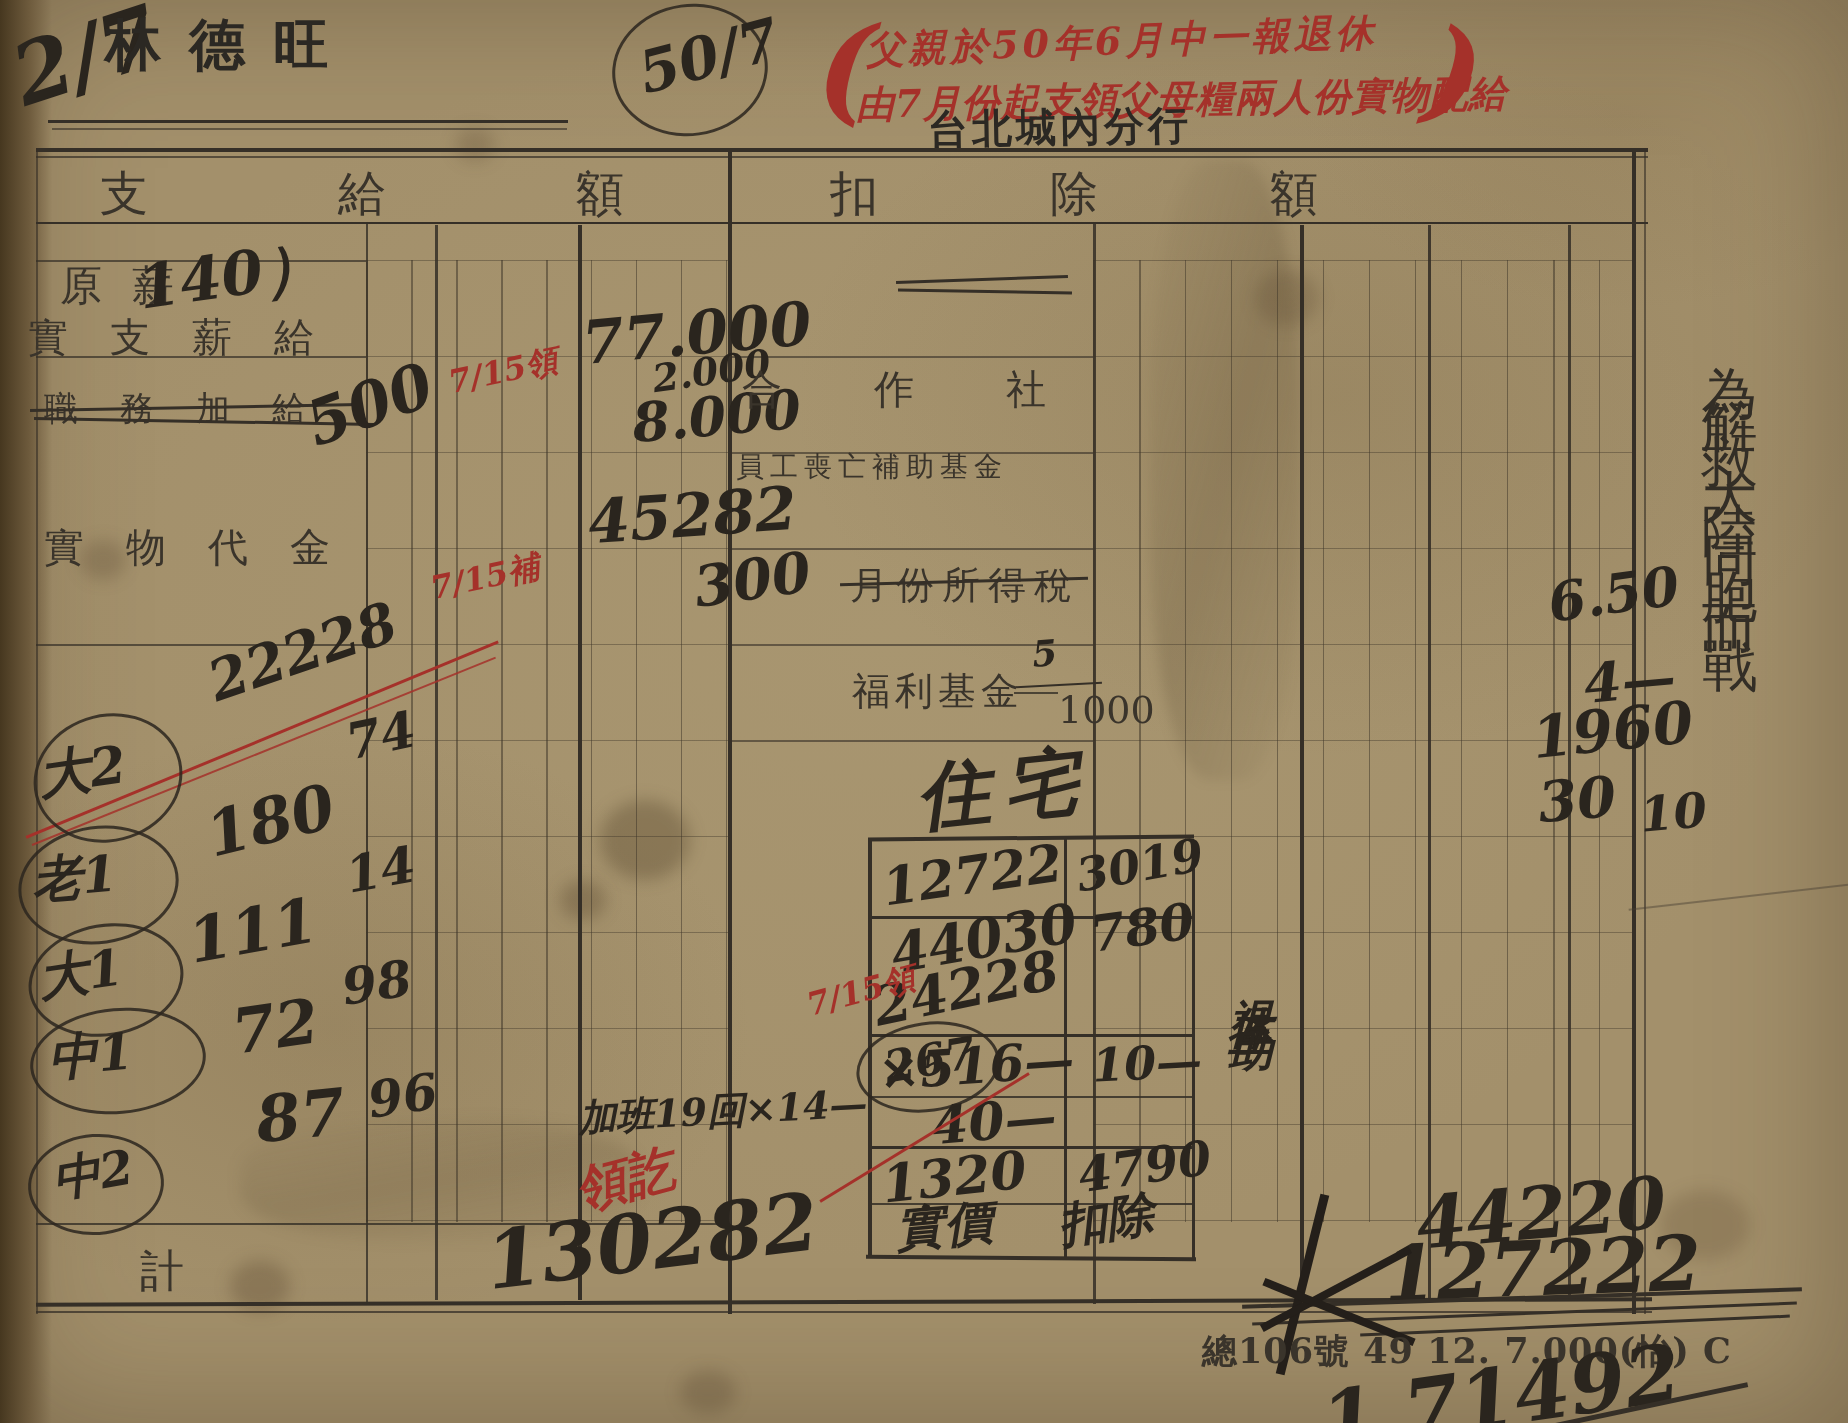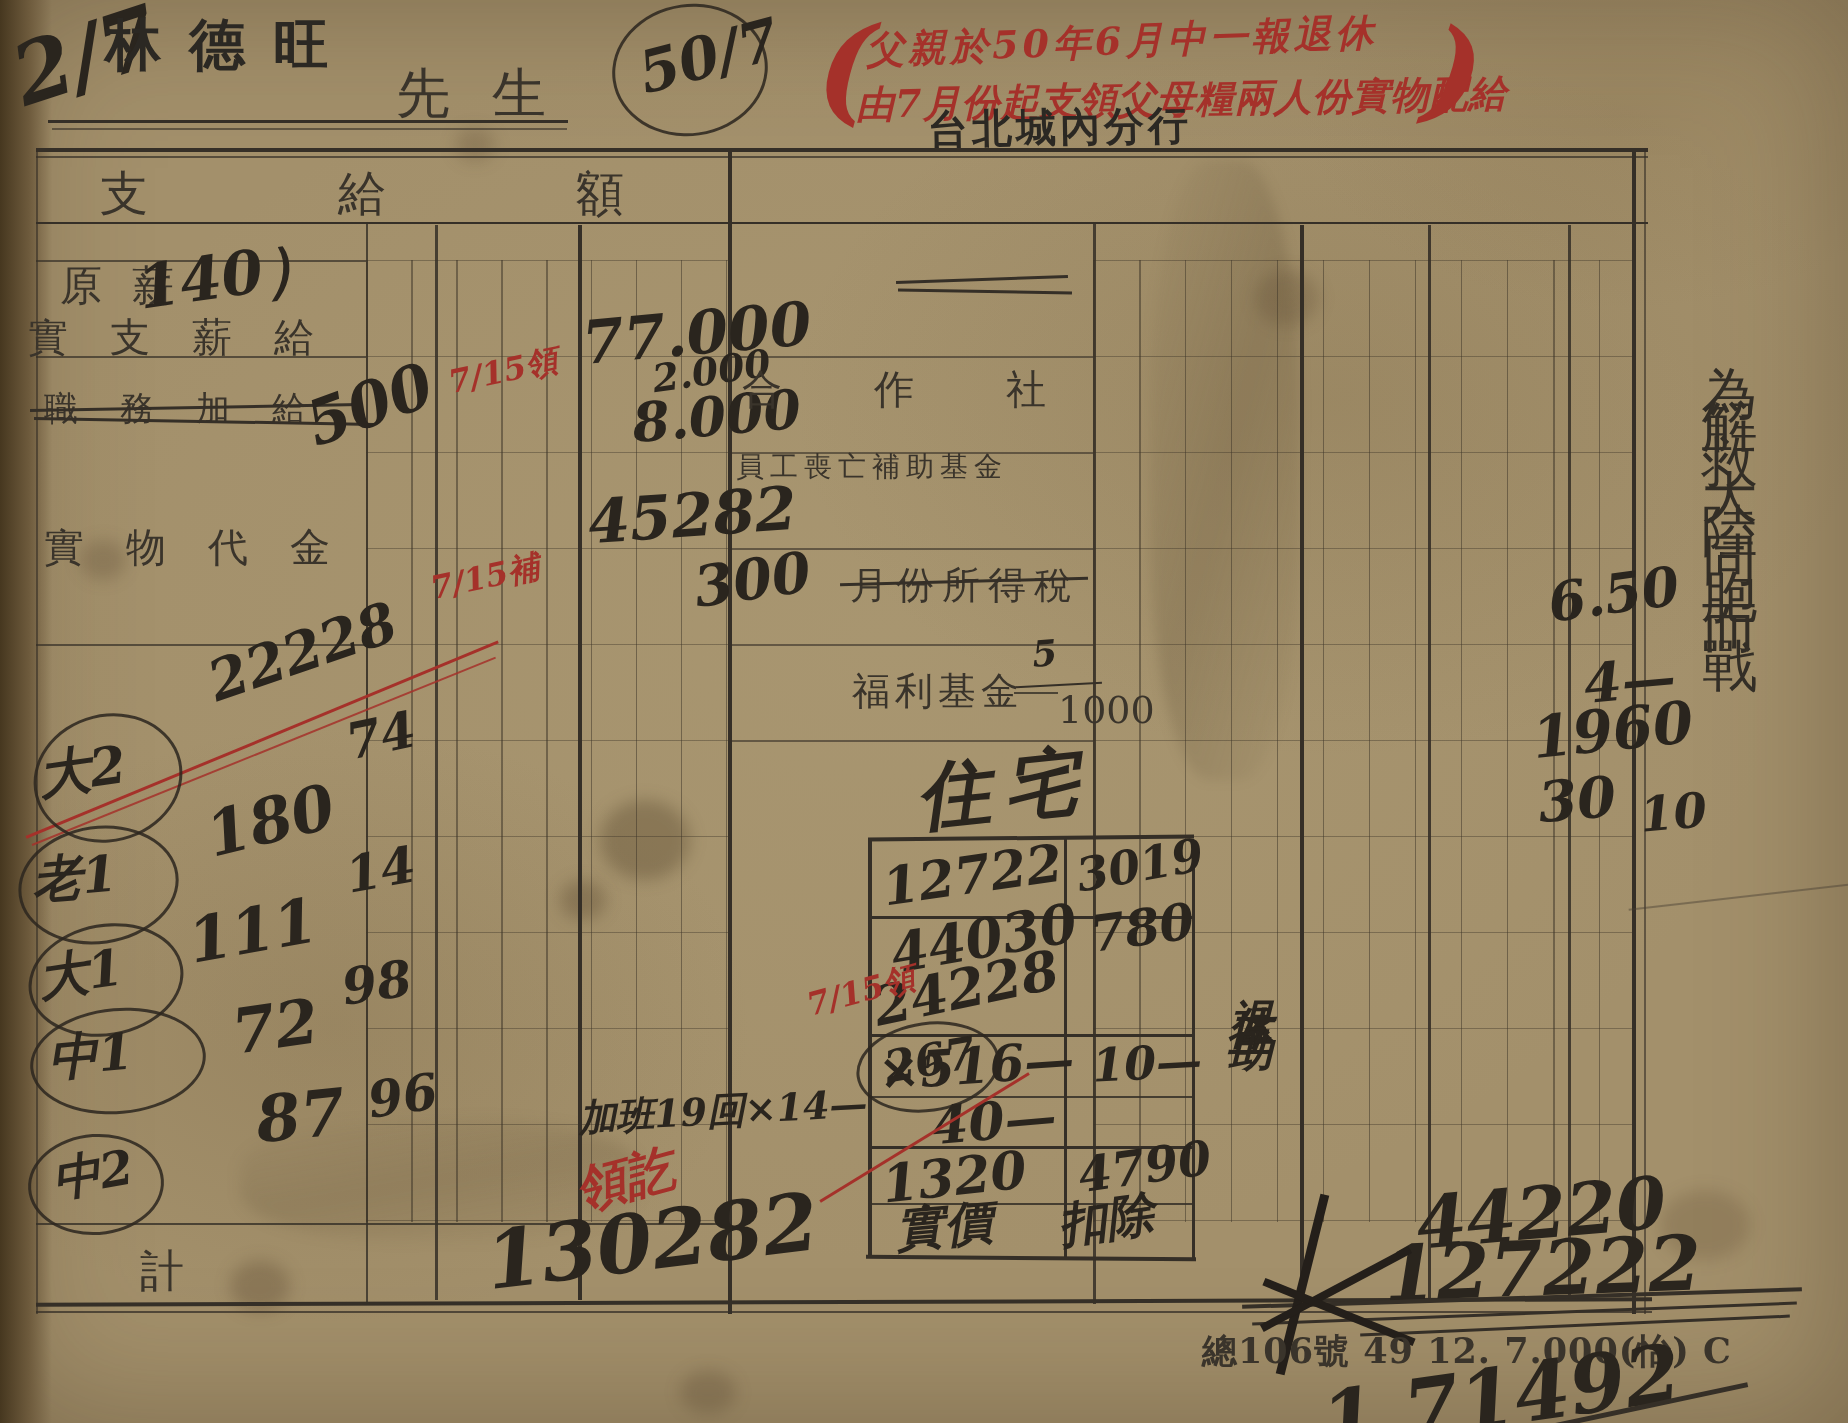--- a/index.html
+++ b/index.html
@@ -42,21 +42,20 @@
   <div class="el stain" style="left:80px;top:540px;width:46px;height:40px;background:rgba(70,52,30,.22);"></div>
   <div class="el stain" style="left:1255px;top:270px;width:64px;height:56px;background:rgba(70,52,30,.20);"></div>
   <div class="el stain" style="left:680px;top:1370px;width:56px;height:44px;background:rgba(70,52,30,.22);"></div>
   <div class="el stain" style="left:1660px;top:1190px;width:90px;height:70px;background:rgba(70,52,30,.18);"></div>
   <div class="el stain" style="left:455px;top:128px;width:40px;height:34px;background:rgba(70,52,30,.20);"></div>
   <div class="el stain" style="left:1150px;top:160px;width:150px;height:620px;border-radius:40%;background:linear-gradient(105deg,transparent,rgba(88,72,46,.22),transparent);filter:blur(6px);"></div>
   <div class="el stain" style="left:240px;top:1120px;width:400px;height:120px;border-radius:40%;background:linear-gradient(170deg,transparent,rgba(88,72,46,.18),transparent);filter:blur(7px);"></div>
 
   <div class="el hw" style="left:12px;top:6px;font-size:84px;transform:rotate(-18deg);">2/7</div>
   <div class="el stamp" style="left:105px;top:8px;font-size:56px;letter-spacing:28px;">林德旺</div>
-  <div class="el print" style="left:396px;top:58px;font-size:54px;letter-spacing:42px;">先生</div>
   <div class="el line" style="left:48px;top:120px;width:520px;height:2.5px;"></div>
   <div class="el line" style="left:52px;top:128px;width:515px;height:1.5px;opacity:.6;"></div>
 
   <div class="el circle" style="left:612px;top:4px;width:150px;height:126px;transform:rotate(-8deg);"></div>
   <div class="el hw" style="left:638px;top:22px;font-size:58px;transform:rotate(-15deg);">50/7</div>
 
   <div class="el hw red" style="left:818px;top:-2px;font-size:118px;transform:rotate(4deg);">(</div>
   <div class="el hw red" style="left:866px;top:16px;font-size:38px;letter-spacing:4px;transform:rotate(-2deg);">父親於50年6月中一報退休</div>
   <div class="el hw red" style="left:856px;top:74px;font-size:38px;letter-spacing:1px;transform:rotate(-1deg);">由7月份起支領父母糧兩人份實物配給</div>
   <div class="el hw red" style="left:1428px;top:4px;font-size:114px;transform:rotate(8deg);">)</div>
@@ -86,20 +85,21 @@
   <div class="el line" style="left:36px;top:356px;width:330px;height:1.5px;opacity:.7;"></div>
   <div class="el line" style="left:36px;top:644px;width:330px;height:1.5px;opacity:.7;"></div>
   <div class="el line" style="left:36px;top:1223px;width:694px;height:2px;opacity:.8;"></div>
   <div class="el line" style="left:730px;top:356px;width:363px;height:1.5px;opacity:.6;"></div>
   <div class="el line" style="left:730px;top:452px;width:363px;height:1.5px;opacity:.6;"></div>
   <div class="el line" style="left:730px;top:548px;width:363px;height:1.5px;opacity:.6;"></div>
   <div class="el line" style="left:730px;top:644px;width:363px;height:1.5px;opacity:.6;"></div>
   <div class="el line" style="left:730px;top:740px;width:363px;height:1.5px;opacity:.6;"></div>
 
   <div class="el print" style="left:100px;top:162px;font-size:48px;letter-spacing:190px;">支給額</div>
+  <div class="el print" style="left:830px;top:162px;font-size:48px;letter-spacing:172px;">扣除額</div>
 
   <div class="el print" style="left:60px;top:258px;font-size:42px;letter-spacing:30px;">原薪</div>
   <div class="el hw" style="left:138px;top:236px;font-size:60px;transform:rotate(-8deg);">140）</div>
   <div class="el print" style="left:28px;top:310px;font-size:40px;letter-spacing:42px;">實支薪給</div>
   <div class="el print" style="left:44px;top:386px;font-size:34px;letter-spacing:42px;">職務加給</div>
   <div class="el line" style="left:30px;top:406px;width:330px;height:3px;transform:rotate(-1deg);"></div>
   <div class="el line" style="left:34px;top:420px;width:340px;height:3px;transform:rotate(1deg);"></div>
   <div class="el hw" style="left:305px;top:368px;font-size:62px;transform:rotate(-20deg);">500</div>
   <div class="el print" style="left:44px;top:520px;font-size:40px;letter-spacing:42px;">實物代金</div>
 

